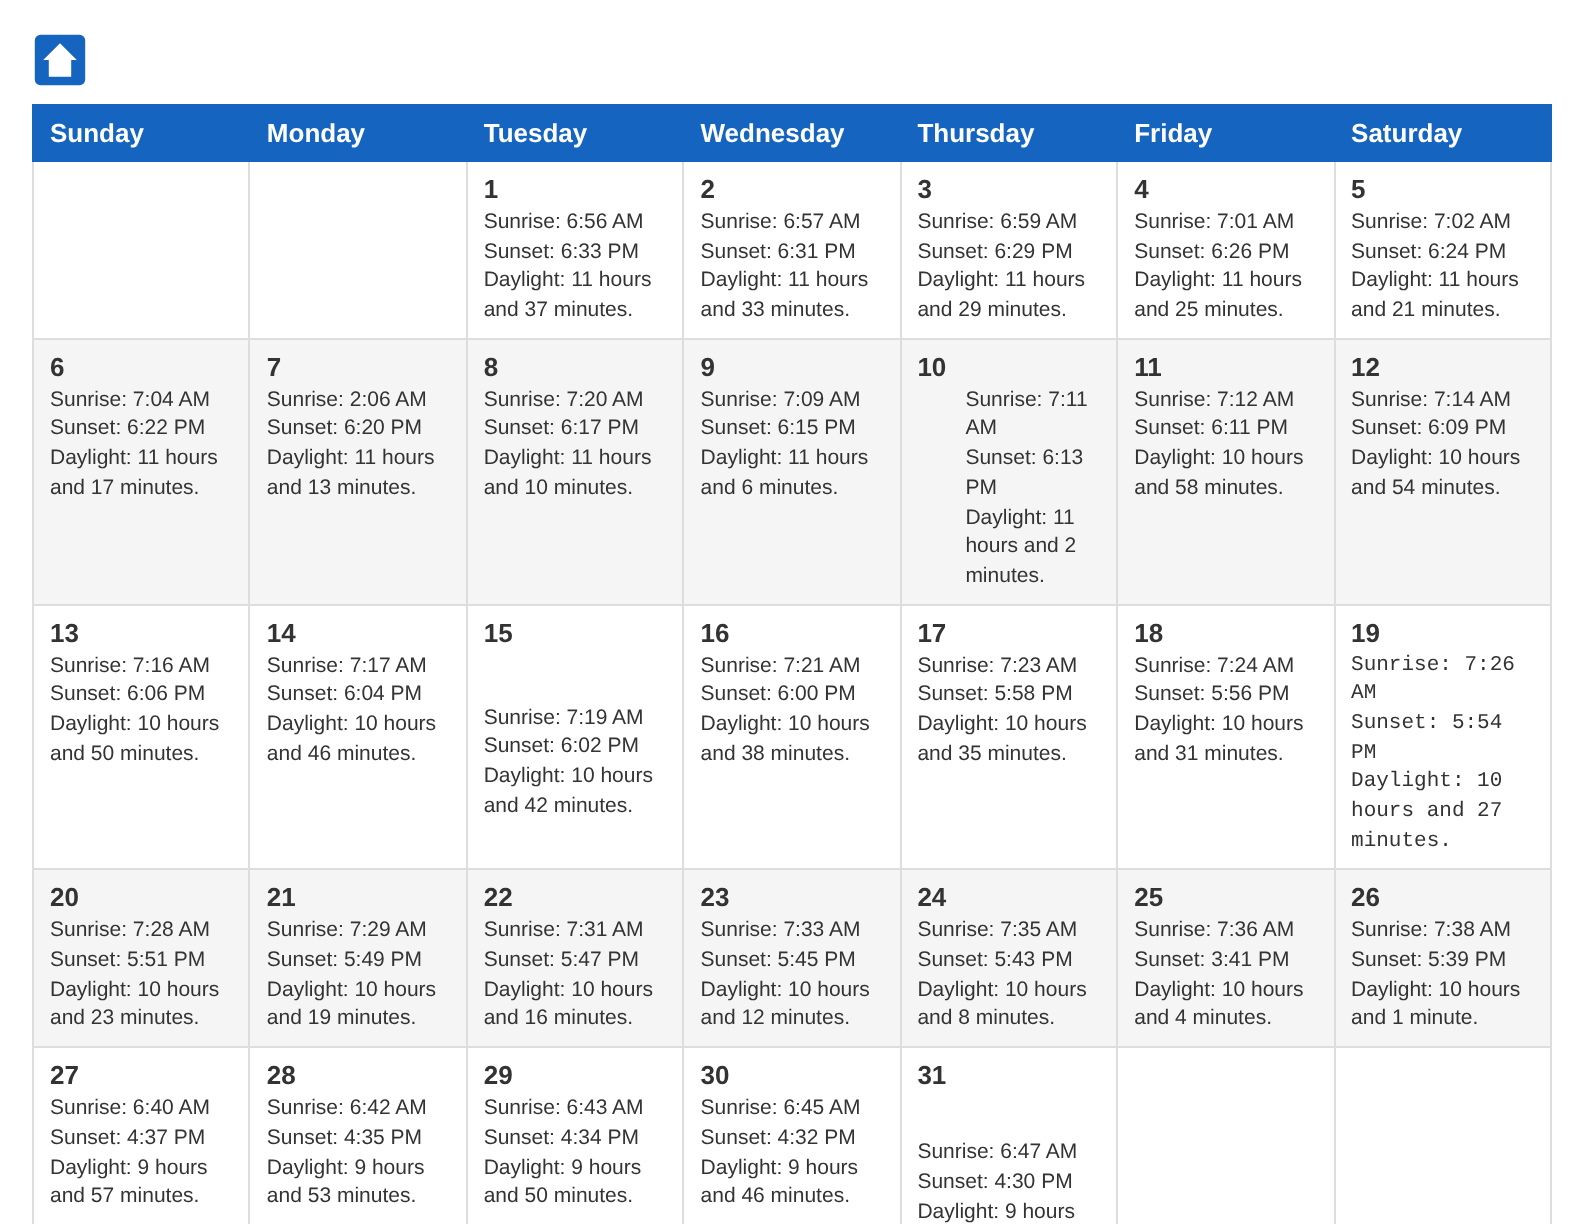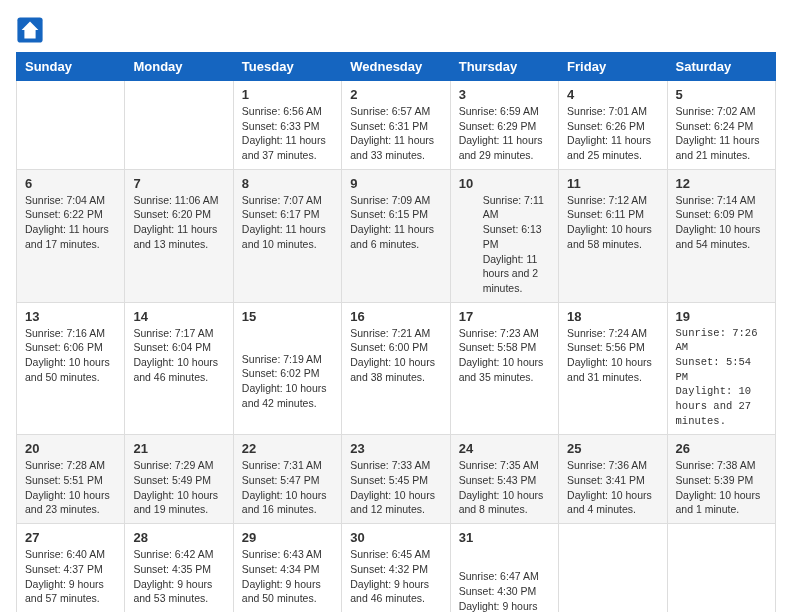--- a/index.html
+++ b/index.html
@@ -164,27 +164,27 @@
       </tr>
       <tr>
         <td>
           <span class="day-number">6</span>
           <div class="cell-info" style="white-space: pre-line;">Sunrise: 7:04 AM
 Sunset: 6:22 PM
 Daylight: 11 hours and 17 minutes.</div>
         </td>
         <td>
           <span class="day-number">7</span>
-          <div class="cell-info" style="white-space: pre-line;">Sunrise: 11:06 AM
+          <div class="cell-info" style="white-space: pre-line;">Sunrise: 2:06 AM
 Sunset: 6:20 PM
 Daylight: 11 hours and 13 minutes.</div>
         </td>
         <td>
           <span class="day-number">8</span>
-          <div class="cell-info" style="white-space: pre-line;">Sunrise: 7:07 AM
+          <div class="cell-info" style="white-space: pre-line;">Sunrise: 7:20 AM
 Sunset: 6:17 PM
 Daylight: 11 hours and 10 minutes.</div>
         </td>
         <td>
           <span class="day-number">9</span>
           <div class="cell-info" style="white-space: pre-line;">Sunrise: 7:09 AM
 Sunset: 6:15 PM
 Daylight: 11 hours and 6 minutes.</div>
         </td>
         <td>

